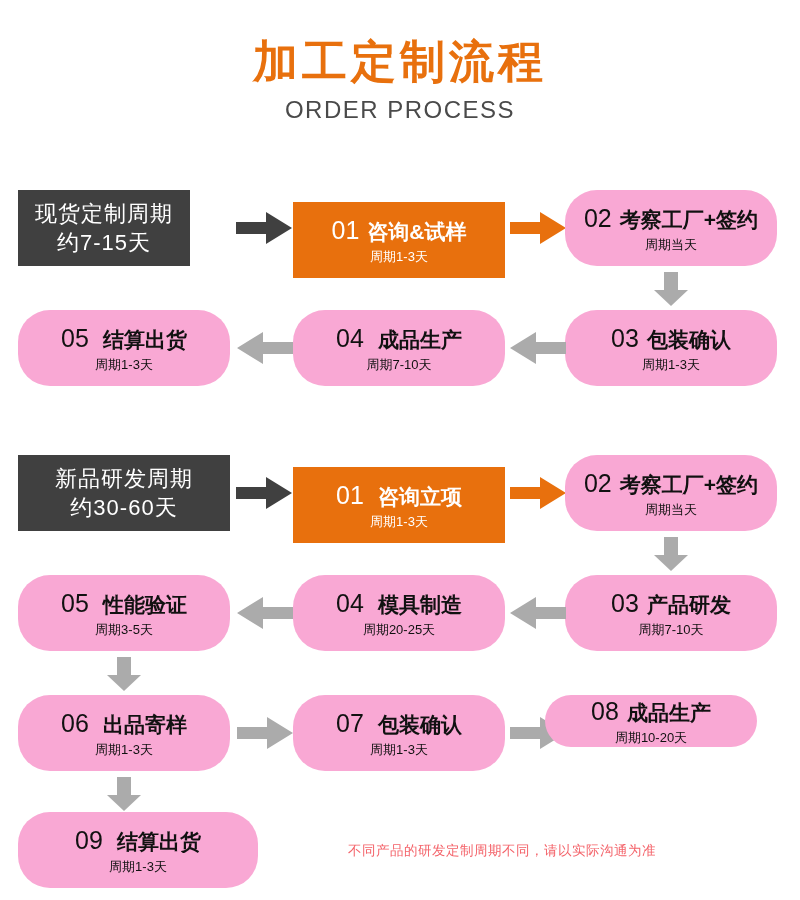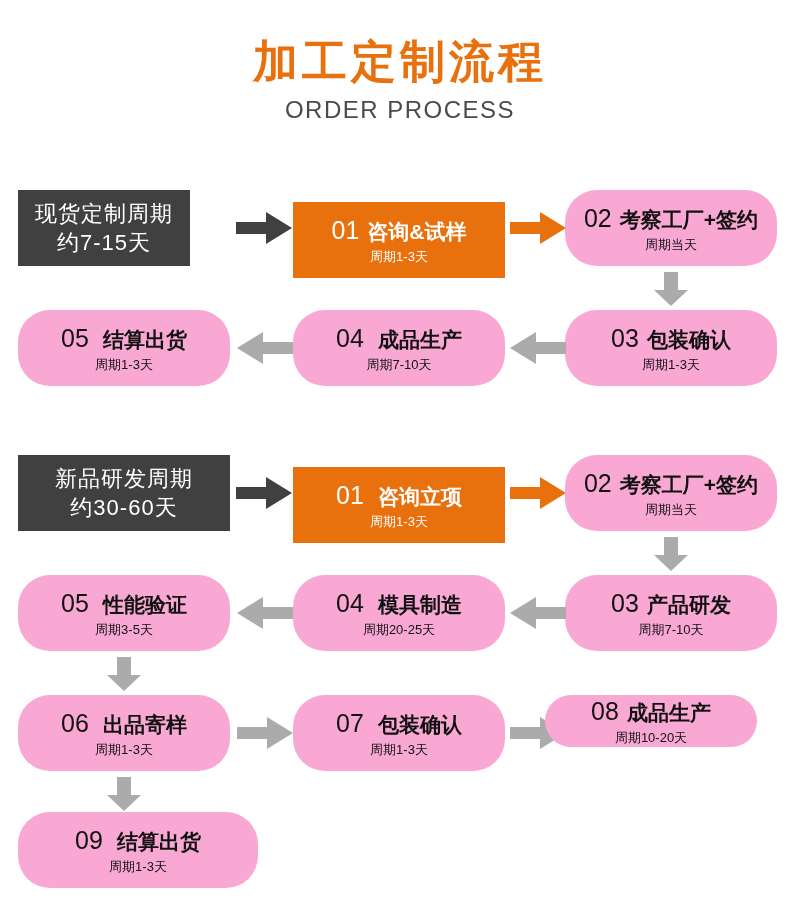--- a/index.html
+++ b/index.html
@@ -329,14 +329,15 @@
   </div>
 
   <div class="box gray" style="left:18px; top:812px; width:240px; height:76px;">
     <div class="step-main">
       <span class="step-num">09</span>
       <span class="step-title">结算出货</span>
     </div>
     <div class="step-sub">周期1-3天</div>
   </div>
 
+  <div class="note" style="left:348px; top:842px;">不同产品的研发定制周期不同，请以实际沟通为准</div>
 
 </div>
 
 </body></html>

